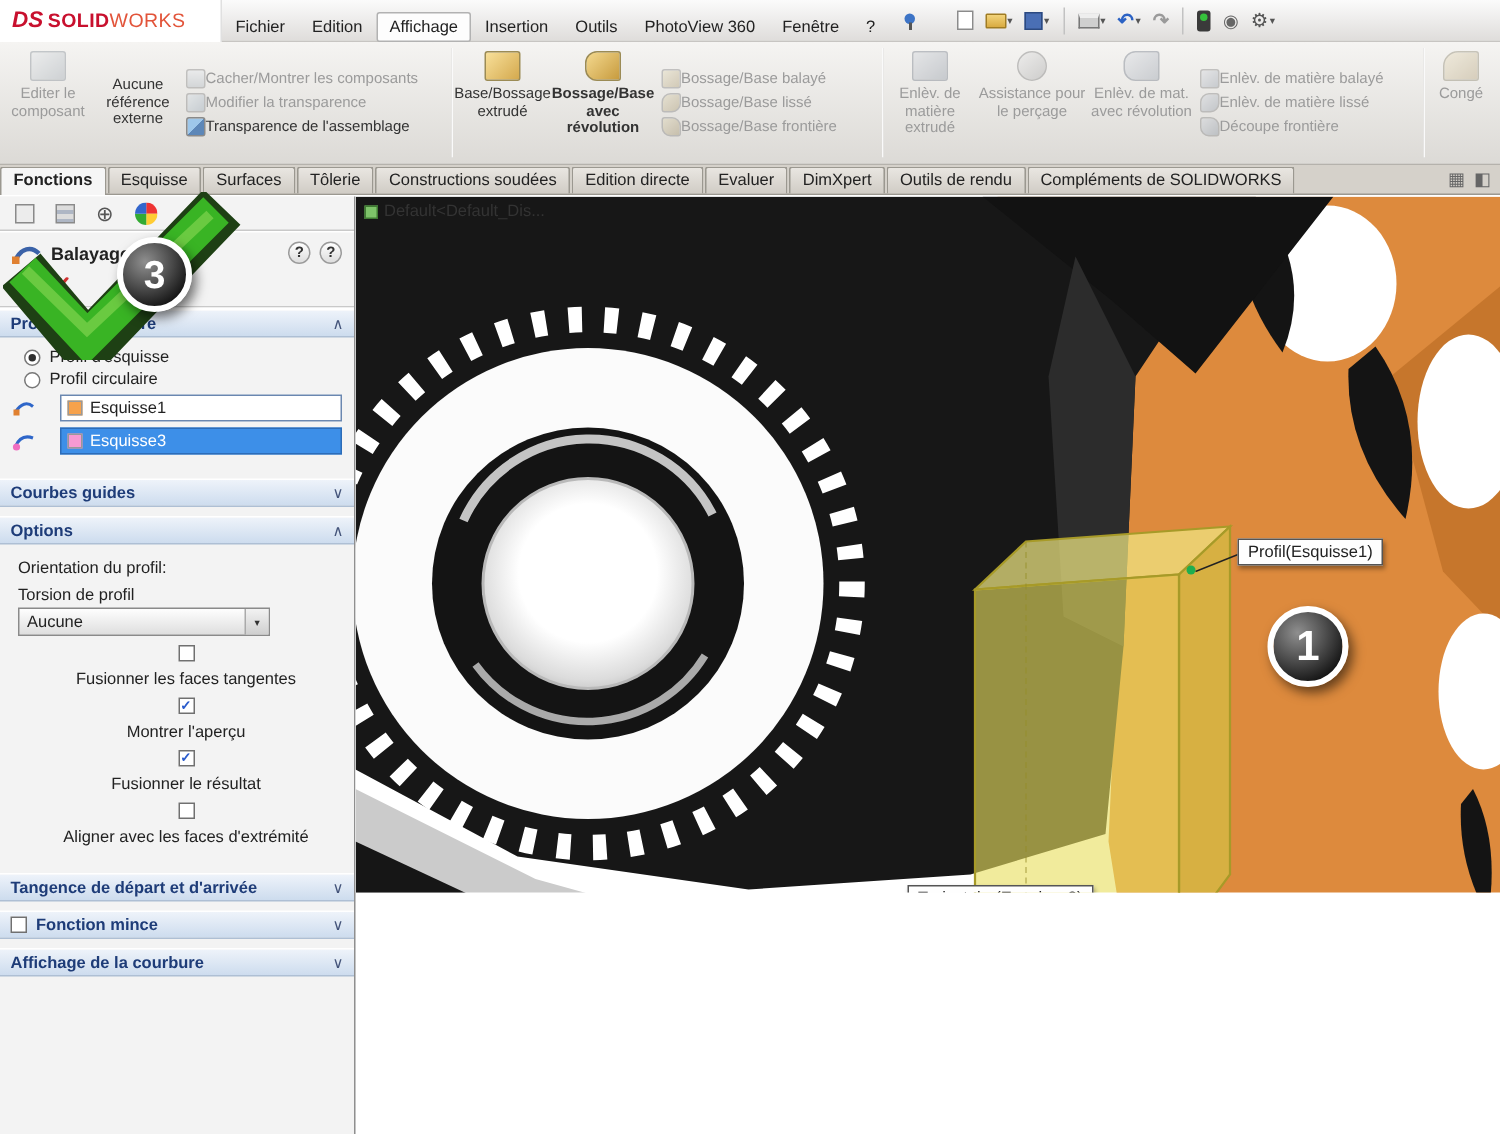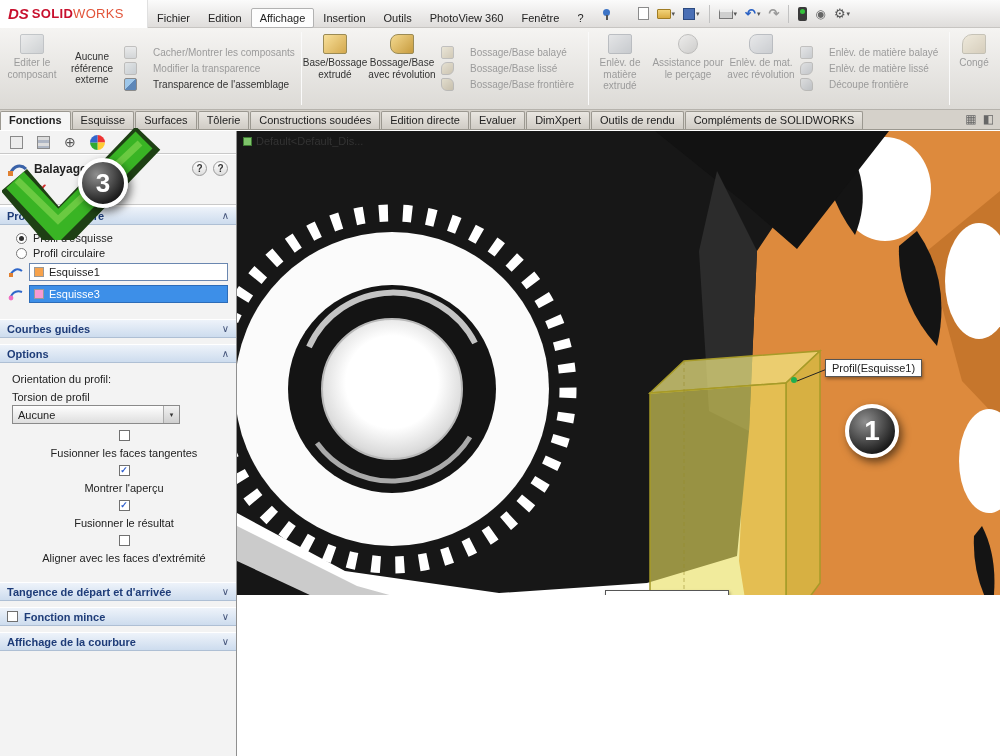--- a/index.html
+++ b/index.html
@@ -40,21 +40,21 @@
   .qsep { width:1px; height:18px; background:#c2c2c2; margin:0 4px; }
 
   
   .ribbon { position:absolute; left:0; top:28px; width:1000px; height:82px;
     background:linear-gradient(#f5f4f2,#dcdad6); border-bottom:1px solid #b5b2ac;
     display:flex; align-items:stretch; padding:2px 0; }
   .rb-big { width:64px; display:flex; flex-direction:column; align-items:center; justify-content:flex-start;
     text-align:center; font-size:10px; padding:4px 1px; line-height:1.15; }
   .rb-big .ic { margin-bottom:3px; }
   .rb-col { display:flex; flex-direction:column; justify-content:center; gap:3px; padding:2px 4px; }
-  .rb-row { display:flex; align-items:center; gap:16px; font-size:10px; white-space:nowrap; }
+  .rb-row { display:flex; align-items:center; gap:0; font-size:10px; white-space:nowrap; }
   .rb-sep { width:1px; background:#c2c0bb; border-right:1px solid #fafafa; margin:2px 1px; }
   .disabled { color:#9b9b9b; }
   .disabled .ic, .disabled .ic-s { opacity:.45; filter:grayscale(60%); }
   .enabled { color:#333; }
   .ic { display:inline-block; width:24px; height:20px; border:1px solid #9b8b55; border-radius:2px; }
   .ic-editcomp { background:linear-gradient(135deg,#dfe7ef,#9fb4c9); border-color:#7e93a8; }
   .ic-extrude { background:linear-gradient(135deg,#f8e09a,#d4a94e); }
   .ic-revolve { background:linear-gradient(135deg,#f4d98f,#c79b3e); border-radius:8px 2px 2px 8px; }
   .ic-cutext { background:linear-gradient(135deg,#cfd8e6,#8fa3c0); border-color:#6e82a0; }
   .ic-hole { background:linear-gradient(135deg,#e6e6e6,#a9a9a9); border-color:#808080; border-radius:50%; width:20px; }
@@ -100,21 +100,21 @@
   .cancel-x { color:#d03030; }
   .sec { display:flex; justify-content:space-between; align-items:center; height:19px; padding:0 7px;
     background:linear-gradient(#eef3fa,#cddcee); border-top:1px solid #fff; border-bottom:1px solid #aebfd4;
     color:#1e3c78; font-weight:bold; }
   .sec .chev { font-weight:normal; color:#44547a; font-size:10px; }
   .sec-left { display:flex; align-items:center; gap:6px; }
   .sec-body { padding:4px 0 6px; }
   .radio-row { display:flex; align-items:center; gap:6px; margin:3px 0 3px 16px; }
   .rbtn { width:11px; height:11px; border-radius:50%; border:1px solid #777; background:#fff; position:relative; flex:0 0 auto; }
   .rbtn.on::after { content:""; position:absolute; inset:2px; border-radius:50%; background:#2f2f2f; }
-  .field-row { display:flex; align-items:center; gap:5px; margin:4px 8px; }
+  .field-row { display:flex; align-items:center; gap:16px; margin:4px 8px; }
   .selfield { flex:1; height:18px; border:1px solid #6a87b0; background:#fff; display:flex; align-items:center;
     gap:5px; padding:0 4px; overflow:hidden; white-space:nowrap; }
   .selfield.selected { background:#3d8fe8; border-color:#2c6cb8; color:#fff; }
   .swatch { width:10px; height:10px; border:1px solid #999; flex:0 0 auto; }
   .swatch.orange { background:#f7a24b; }
   .swatch.pink { background:#f79ad3; }
   .opt-label { margin:6px 12px 2px; color:#222; }
   .dd { width:168px; height:19px; margin:0 12px 4px; border:1px solid #8a8a8a;
     background:linear-gradient(#fefefe,#dedede); display:flex; align-items:center; justify-content:space-between;
     padding-left:5px; }
@@ -221,21 +221,21 @@
       <div class="rb-row enabled">
         <span class="ic-s ic-transp"></span>
         <span>Transparence de l'assemblage</span>
       </div>
     </div>
     <div class="rb-sep"></div>
     <div class="rb-big enabled">
       <span class="ic ic-extrude"></span>
       <span>Base/Bossage extrudé</span>
     </div>
-    <div class="rb-big enabled" style="width:70px;">
+    <div class="rb-big enabled" style="width:70px;font-weight:bold;">
       <span class="ic ic-revolve"></span>
       <span>Bossage/Base avec révolution</span>
     </div>
     <div class="rb-col" style="width:150px;">
       <div class="rb-row disabled">
         <span class="ic-s ic-sweep"></span>
         <span>Bossage/Base balayé</span>
       </div>
       <div class="rb-row disabled">
         <span class="ic-s ic-loft"></span>

